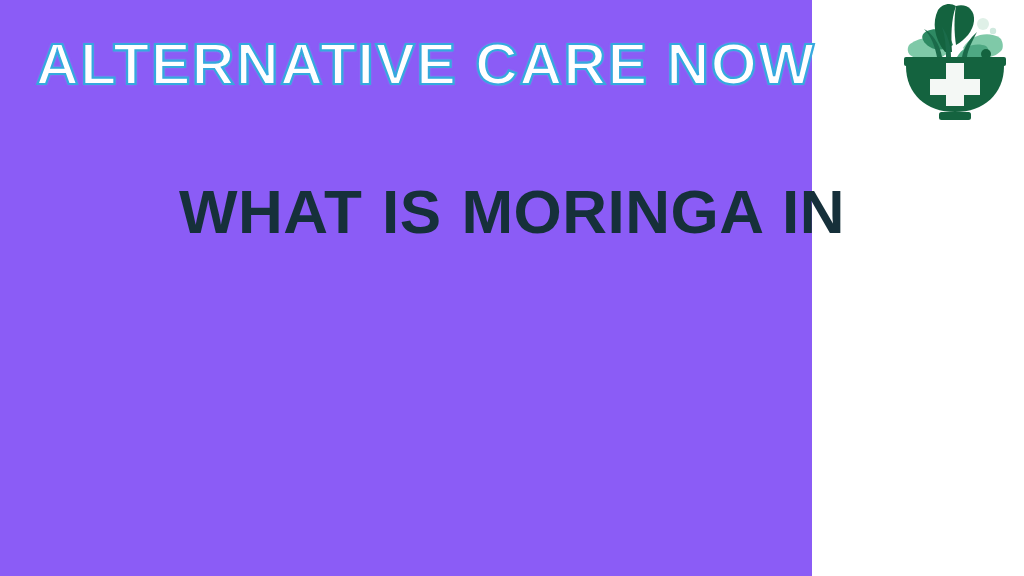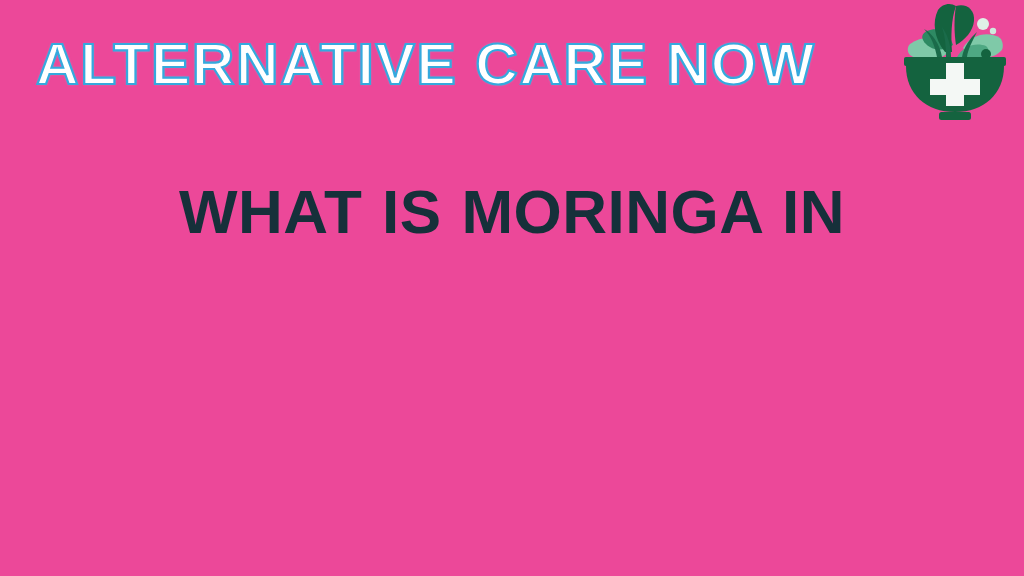--- a/index.html
+++ b/index.html
@@ -12,23 +12,23 @@
     height: 576px;
     background: #ffffff;
     font-family: "Liberation Sans", sans-serif;
     overflow: hidden;
     position: relative;
   }
 
   .slide {
     position: absolute;
     inset: 0;
-    width: 1024px;
+    width: 812px;
     height: 576px;
-    background: #ec4899;
+    background: #8b5cf6;
   }
 
   
   .header-band {
     position: absolute;
     left: 0;
     top: 0;
     width: 1024px;
     height: 128px;
   }

